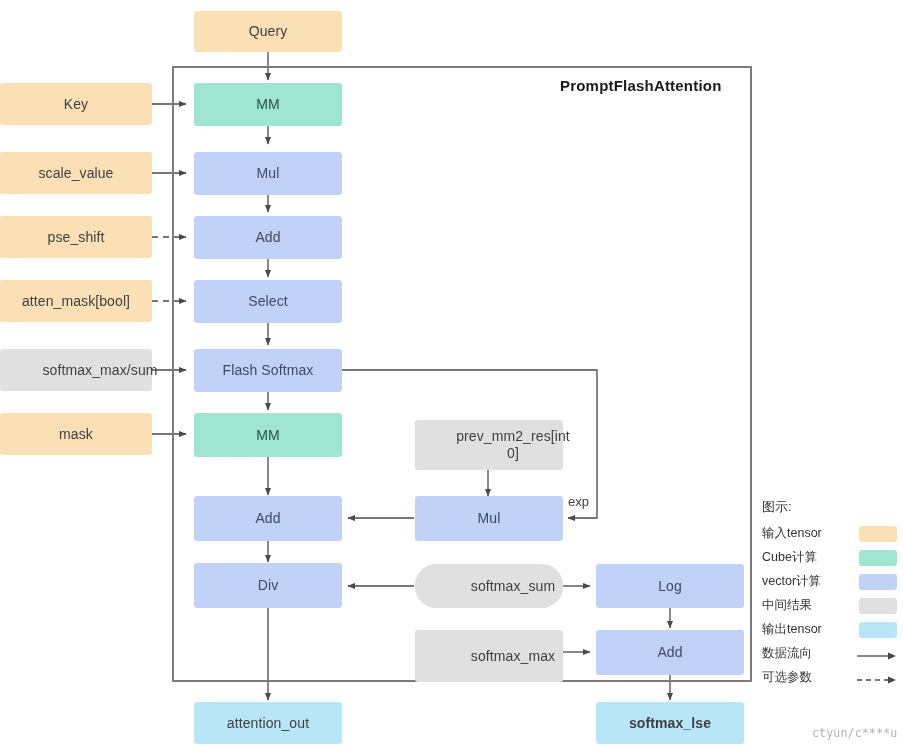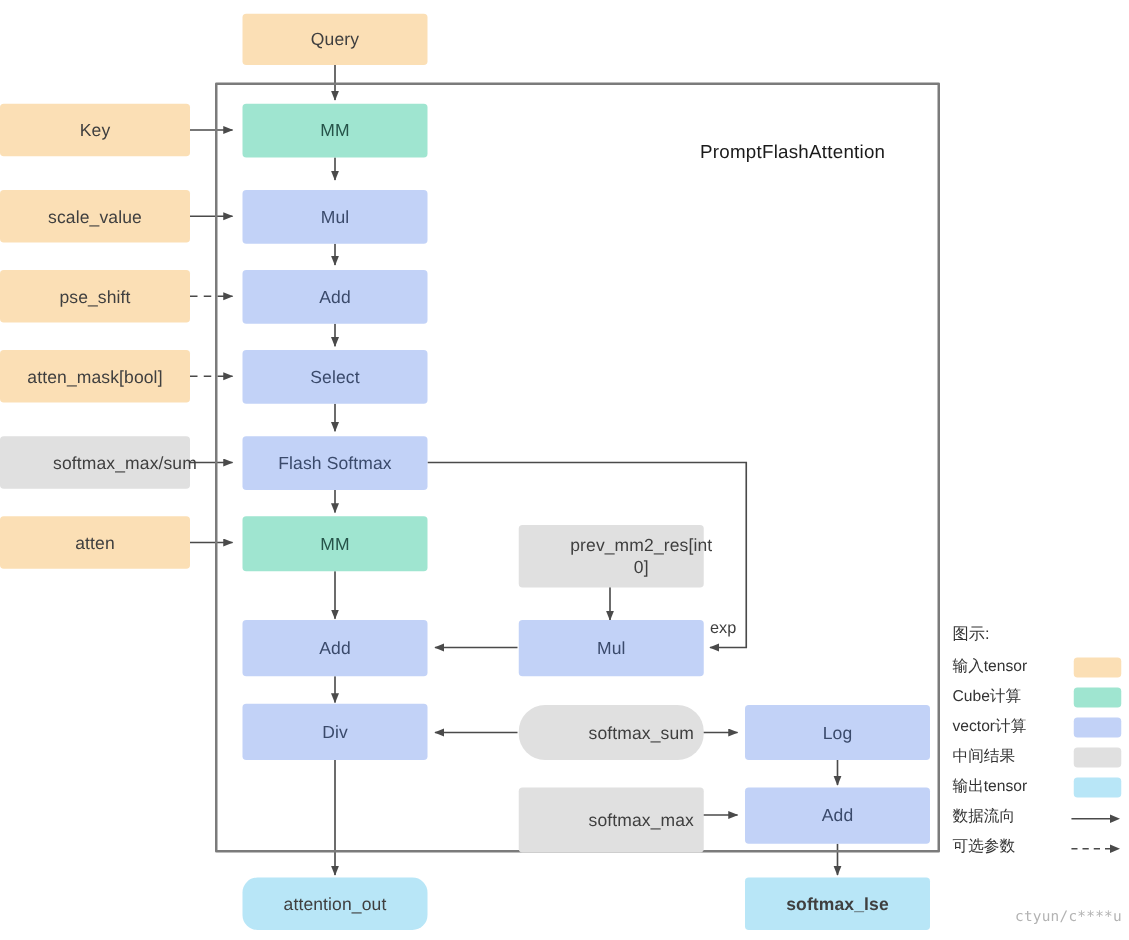--- a/index.html
+++ b/index.html
@@ -54,24 +54,23 @@
     border: 2px solid #7b7b7b;
     border-radius: 1px;
     box-sizing: border-box;
     background: transparent;
   }
   .container-title {
     position: absolute;
     left: 560px;
     top: 77px;
     font-size: 15px;
-    font-weight: normal;
+    font-weight: bold;
     color: #1a1a1a;
     letter-spacing: 0.2px;
-    margin-top: 36px;
   }
   .edge-label {
     position: absolute;
     font-size: 13px;
     color: #3f3f3f;
   }
   
   .legend {
     position: absolute;
     left: 762px;
@@ -180,40 +179,40 @@
   <div class="container-box"></div>
   <div class="container-title">PromptFlashAttention</div>
 
   <div class="node n-input" style="left:194px; top:11px; width:148px; height:41px;">Query</div>
 
   <div class="node n-input" style="left:0px; top:83px; width:152px; height:42px;">Key</div>
   <div class="node n-input" style="left:0px; top:152px; width:152px; height:42px;">scale_value</div>
   <div class="node n-input" style="left:0px; top:216px; width:152px; height:42px;">pse_shift</div>
   <div class="node n-input" style="left:0px; top:280px; width:152px; height:42px;">atten_mask[bool]</div>
   <div class="node n-mid" style="left:0px; top:349px; width:152px; height:42px;">softmax_max/sum</div>
-  <div class="node n-input" style="left:0px; top:413px; width:152px; height:42px;">atten</div>
+  <div class="node n-input" style="left:0px; top:413px; width:152px; height:42px;">mask</div>
 
   <div class="node n-cube" style="left:194px; top:83px; width:148px; height:43px;">MM</div>
   <div class="node n-vector" style="left:194px; top:152px; width:148px; height:43px;">Mul</div>
   <div class="node n-vector" style="left:194px; top:216px; width:148px; height:43px;">Add</div>
   <div class="node n-vector" style="left:194px; top:280px; width:148px; height:43px;">Select</div>
   <div class="node n-vector" style="left:194px; top:349px; width:148px; height:43px;">Flash Softmax</div>
   <div class="node n-cube" style="left:194px; top:413px; width:148px; height:44px;">MM</div>
   <div class="node n-vector" style="left:194px; top:496px; width:148px; height:45px;">Add</div>
   <div class="node n-vector" style="left:194px; top:563px; width:148px; height:45px;">Div</div>
 
   <div class="node n-mid" style="left:415px; top:420px; width:148px; height:50px;">prev_mm2_res[int 0]</div>
   <div class="node n-vector" style="left:415px; top:496px; width:148px; height:45px;">Mul</div>
   <div class="node n-mid" style="left:415px; top:564px; width:148px; height:44px;border-radius:21px;">softmax_sum</div>
   <div class="node n-mid" style="left:415px; top:630px; width:148px; height:52px;">softmax_max</div>
 
   <div class="node n-vector" style="left:596px; top:564px; width:148px; height:44px;">Log</div>
   <div class="node n-vector" style="left:596px; top:630px; width:148px; height:45px;">Add</div>
 
-  <div class="node n-output" style="left:194px; top:702px; width:148px; height:42px;border-radius:12px;">attention_out</div>
+  <div class="node n-output" style="left:194px; top:702px; width:148px; height:42px;">attention_out</div>
   <div class="node n-output" style="left:596px; top:702px; width:148px; height:42px;font-weight:bold;">softmax_lse</div>
 
   <div class="edge-label" style="left:568px; top:494px;">exp</div>
 
   <div class="legend">
     <div class="legend-title">图示:</div>
 
     <div class="legend-row">
       <span class="legend-label">输入tensor</span>
       <span class="legend-swatch" style="background:#fbdfb5"></span>

